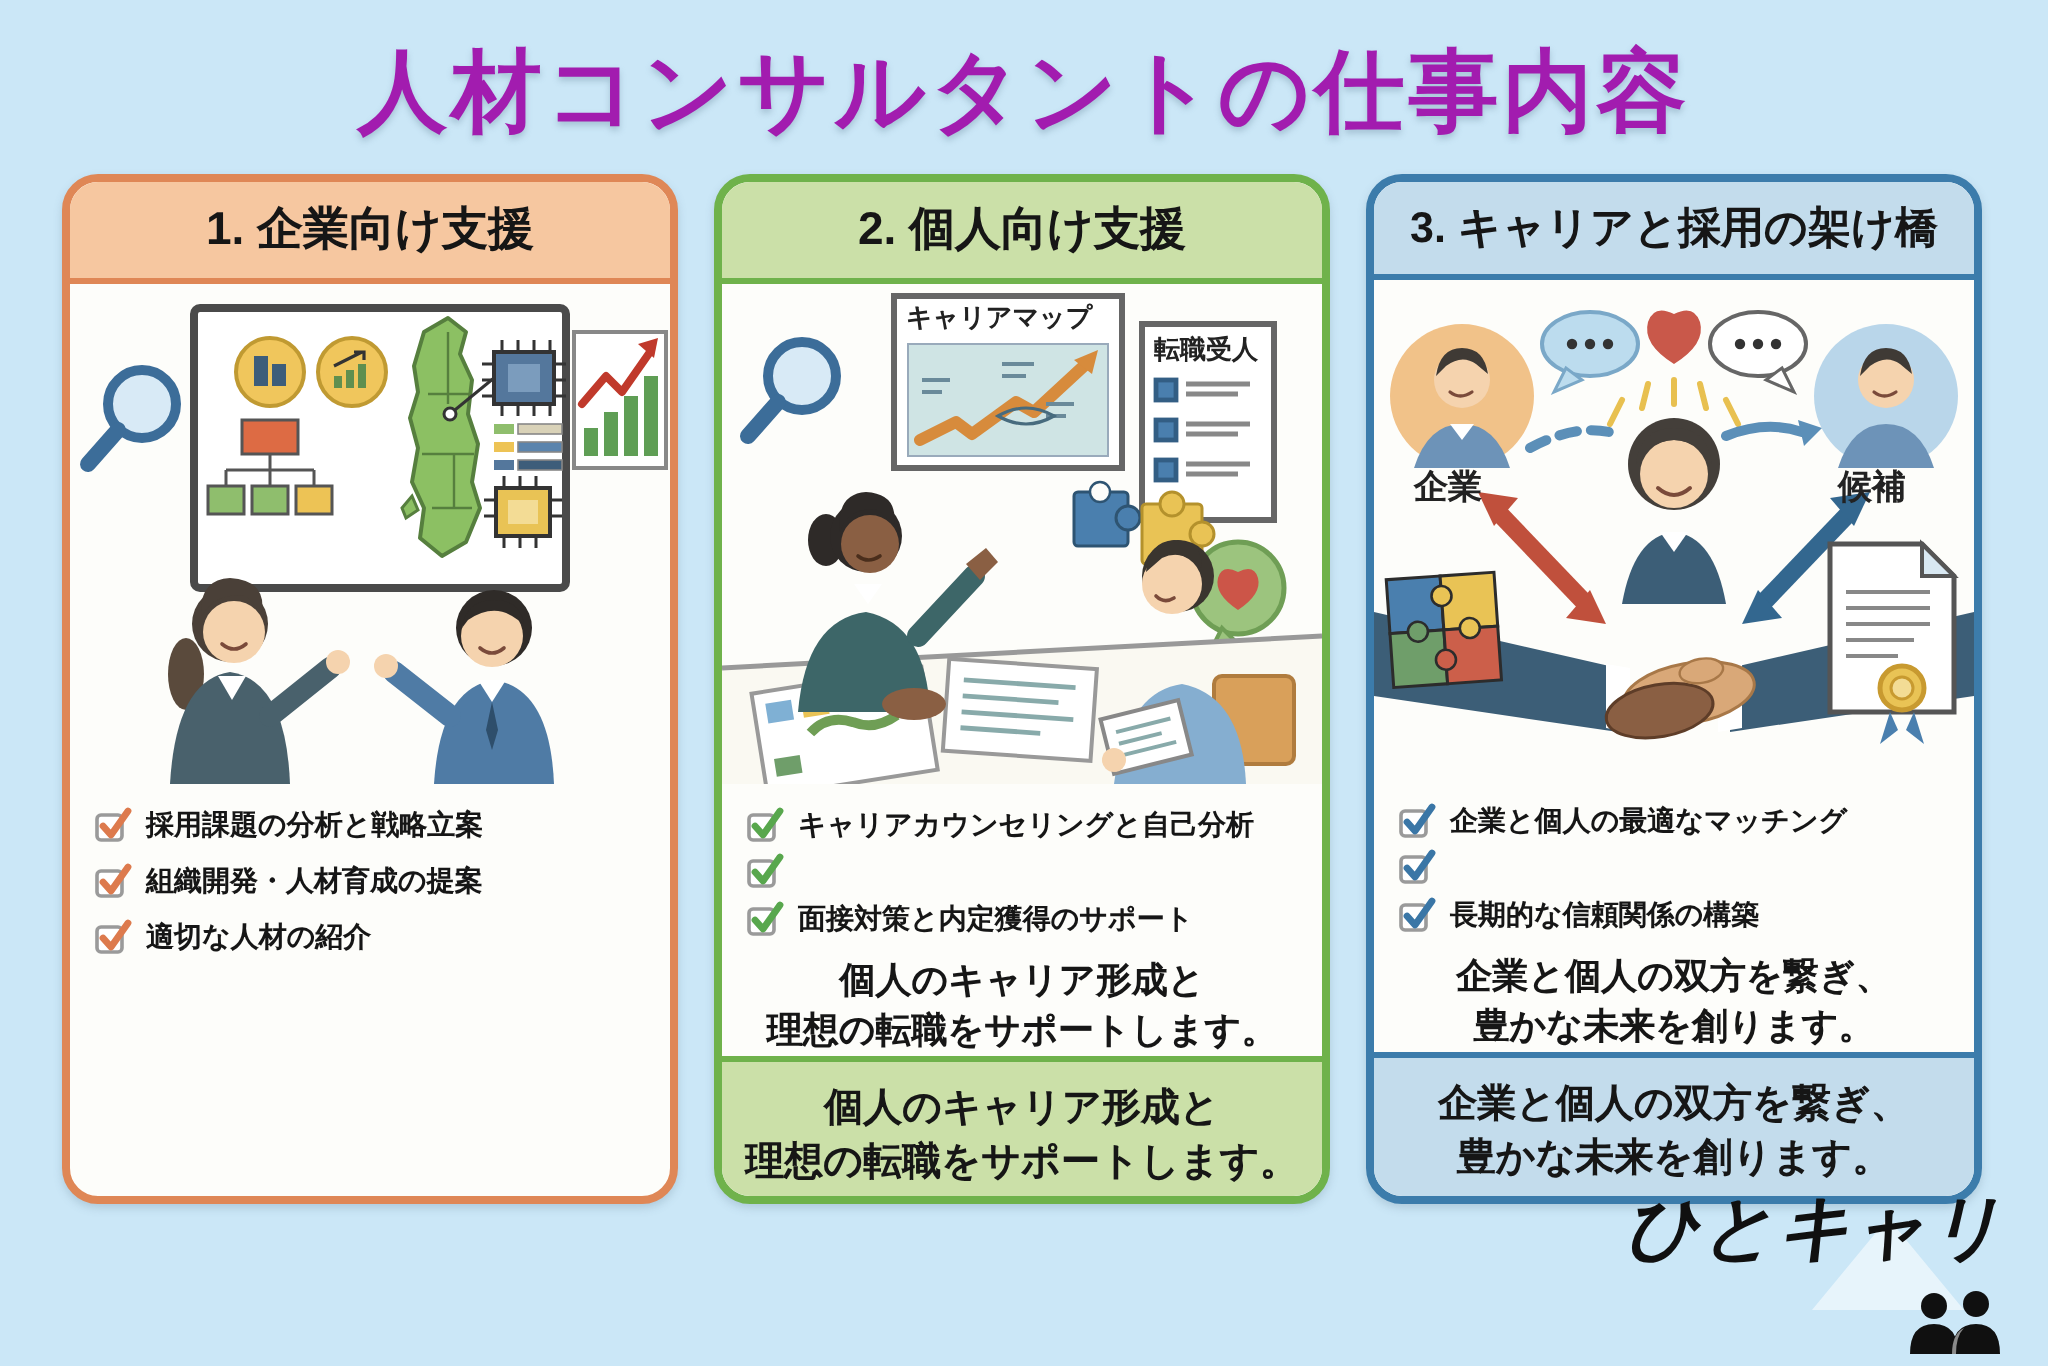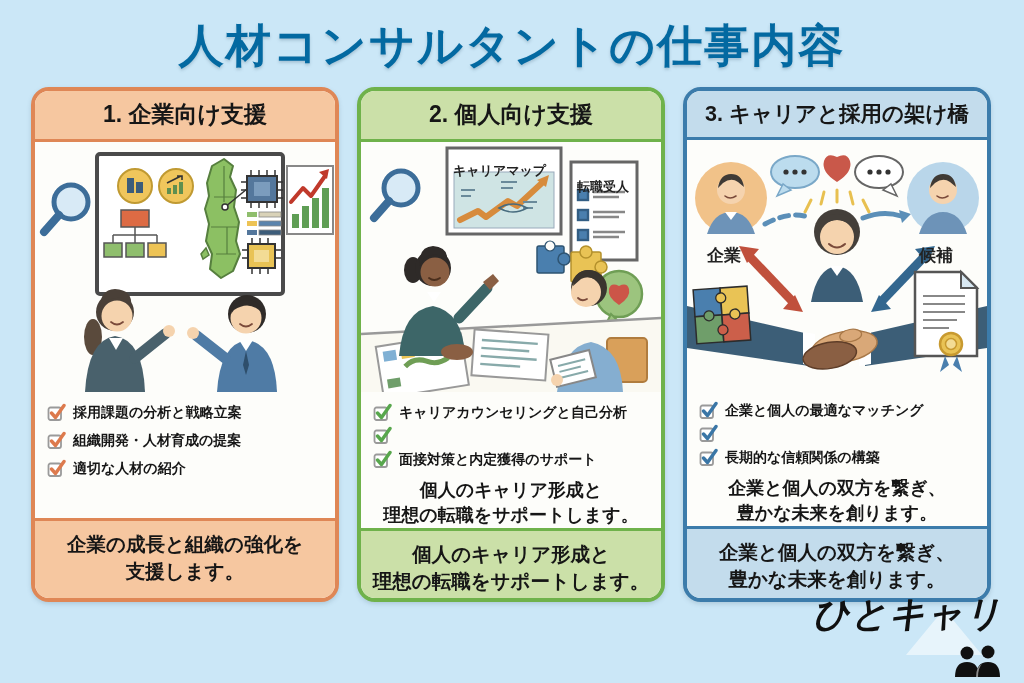--- a/index.html
+++ b/index.html
@@ -8,21 +8,21 @@
     background:#cbe7f7;
     font-family:"Liberation Sans","DejaVu Sans",sans-serif;
     color:#161616;
   }
   .title{
     text-align:center;
     padding-top:16px;
     font-size:45px;
     font-weight:800;
     letter-spacing:2px;
-    color:#0369a1;
+    color:#a21caf;
     text-shadow:0 2px 3px rgba(120,150,170,.45);
   }
   .panels{
     display:flex;
     gap:18px;
     padding:11px 31px 0 31px;
   }
   .panel{
     width:308px;height:515px;box-sizing:border-box;
     border:4px solid;border-radius:18px;
@@ -45,21 +45,20 @@
   .panel-2 .panel-header{background:#cbe0a8;border-color:#6fb24b;}
   .panel-3 .panel-header{background:#c3dcec;border-color:#3c7cab;font-size:21.5px;}
   .panel-body{flex:1;display:flex;flex-direction:column;position:relative;}
   .illustration{height:250px;position:relative;flex:none;}
   .illustration svg{position:absolute;left:0;top:0;}
   .ill-label{
     position:absolute;
     font-weight:700;
     color:#222;
     white-space:nowrap;
-    margin-top:12px;
   }
   .checklist{padding:6px 6px 0 12px;}
   .check-item{
     display:flex;align-items:center;gap:7px;
     font-size:14px;font-weight:700;
     line-height:28px;white-space:nowrap;
   }
   .check-item svg{flex:none;}
   .checkbox-rect{fill:#ffffff;stroke:#9a9a9a;stroke-width:1.8;}
   .panel-1 .checkmark{stroke:#dd7a4d;}
@@ -217,24 +216,20 @@
             </svg>
           <span>組織開発・人材育成の提案</span>
         </div>
         <div class="check-item">
           <svg width="19" height="19" viewBox="0 0 19 19">
               <rect class="checkbox-rect" x="1.5" y="4.5" width="12.5" height="12.5" rx="2"></rect>
               <path class="checkmark" d="M4.5 10 l4 4.5 L17 2.5"></path>
             </svg>
           <span>適切な人材の紹介</span>
         </div>
-      </div>
-      <div class="panel-footer">
-        <span>企業の成長と組織の強化を</span><br>
-        <span>支援します。</span>
       </div>
     </div>
   </div>
 
   <div class="panel panel-2">
     <div class="panel-header">2. 個人向け支援</div>
     <div class="panel-body">
       <div class="illustration">
         <svg width="300" height="250" viewBox="0 0 300 250">
 

